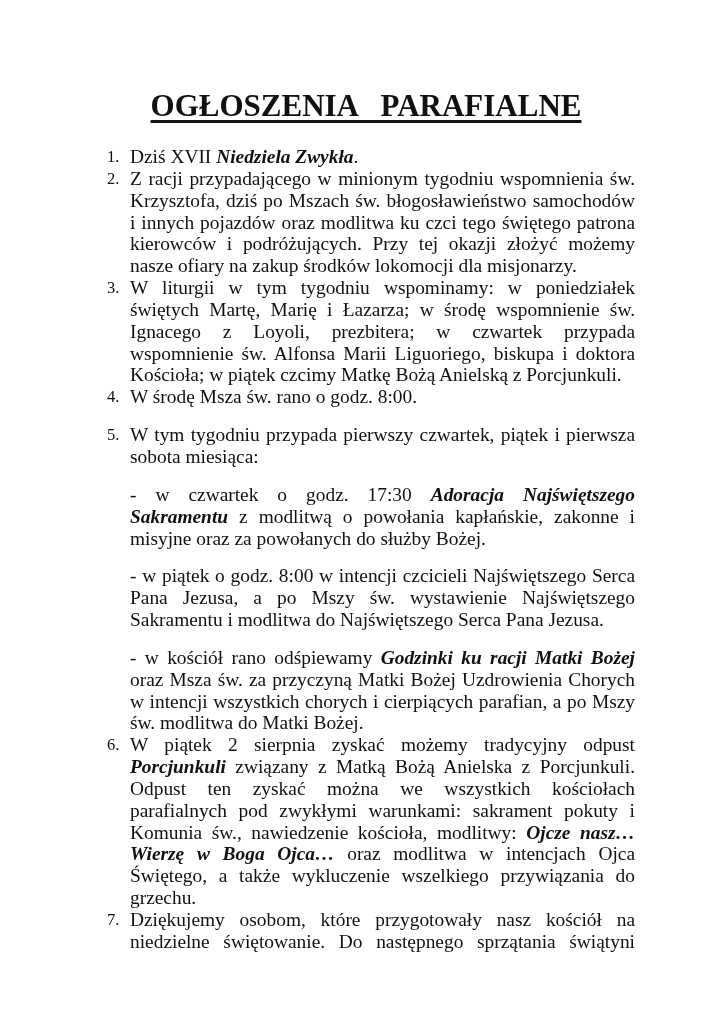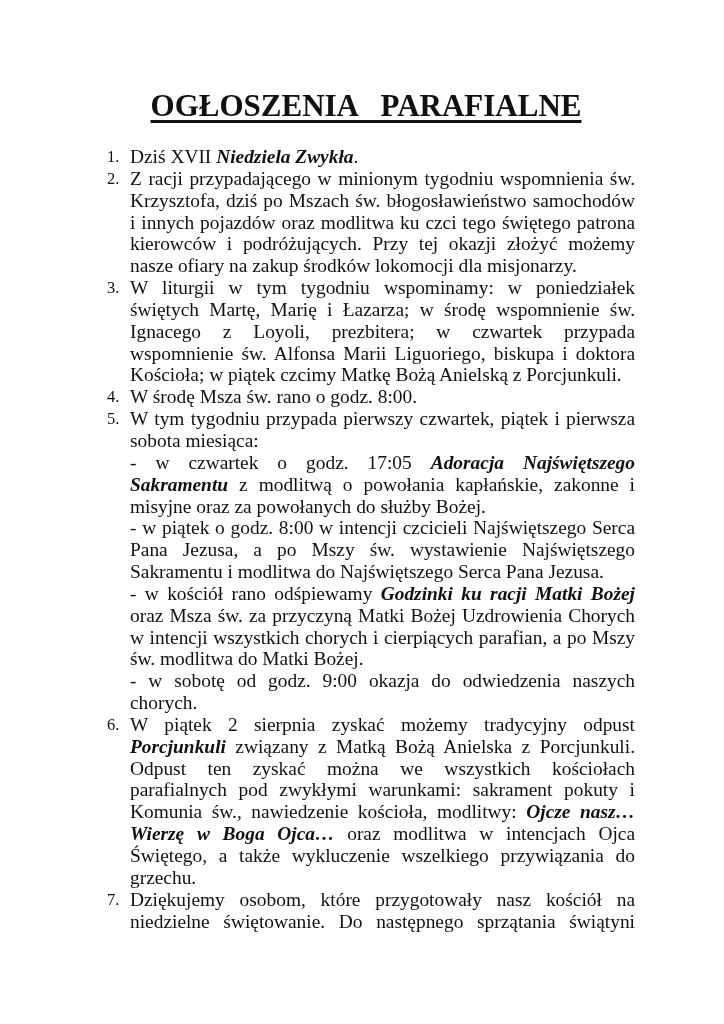--- a/index.html
+++ b/index.html
@@ -12,21 +12,21 @@
     position: absolute; left: 0; width: 724px; top: 84px; text-align: center;
     font-size: 31px; font-weight: bold; text-decoration: underline; text-decoration-thickness: 3px;
     text-underline-offset: 4px; letter-spacing: 0px; white-space: pre; margin: 4px;
   }
   ol.list {
     position: absolute; left: 107px; top: 146px; width: 528px; margin: 0; padding: 0; list-style: none;
     font-size: 19.4px; line-height: 21.85px;
   }
   ol.list > li { position: relative; padding-left: 23px; text-align: justify; }
   ol.list > li .num { position: absolute; left: 0; top: 0; font-size: 16.5px; }
-  .sub { display: block; text-align: justify; }
+  .sub { display: block; text-align: justify; margin-top: 16px; }
   .last-line-justify { text-align-last: justify; }
   i { font-style: italic; font-weight: bold; }
 </style>
 </head>
 <body>
 
 <div class="page">
   <h1 class="title">OGŁOSZENIA   PARAFIALNE</h1>
 
   <ol class="list">
@@ -42,24 +42,23 @@
       <span class="num">3.</span>
       <span>W liturgii w tym tygodniu wspominamy: w poniedziałek świętych Martę, Marię i Łazarza; w środę wspomnienie św. Ignacego z Loyoli, prezbitera; w czwartek przypada wspomnienie św. Alfonsa Marii Liguoriego, biskupa i doktora Kościoła; w piątek czcimy Matkę Bożą Anielską z Porcjunkuli.</span>
     </li>
     <li>
       <span class="num">4.</span>
       <span>W środę Msza św. rano o godz. 8:00.</span>
     </li>
     <li>
       <span class="num">5.</span>
       <span class="sub">W tym tygodniu przypada pierwszy czwartek, piątek i pierwsza sobota miesiąca:</span>
-      <span class="sub"><span>- w czwartek o godz. 17:05 </span><i>Adoracja Najświętszego Sakramentu</i><span> z modlitwą o powołania kapłańskie, zakonne i misyjne oraz za powołanych do służby Bożej.</span></span>
+      <span class="sub"><span>- w czwartek o godz. 17:30 </span><i>Adoracja Najświętszego Sakramentu</i><span> z modlitwą o powołania kapłańskie, zakonne i misyjne oraz za powołanych do służby Bożej.</span></span>
       <span class="sub"><span>- w piątek o godz. 8:00 w intencji czcicieli Najświętszego Serca Pana Jezusa, a po Mszy św. wystawienie Najświętszego Sakramentu i modlitwa do Najświętszego Serca Pana Jezusa.</span></span>
       <span class="sub"><span>- w kościół rano odśpiewamy </span><i>Godzinki ku racji Matki Bożej</i><span> oraz Msza św. za przyczyną Matki Bożej Uzdrowienia Chorych w intencji wszystkich chorych i cierpiących parafian, a po Mszy św. modlitwa do Matki Bożej.</span></span>
-      <span class="sub"><span>- w sobotę od godz. 9:00 okazja do odwiedzenia naszych chorych.</span></span>
     </li>
     <li>
       <span class="num">6.</span>
       <span>W piątek 2 sierpnia zyskać możemy tradycyjny odpust </span><i>Porcjunkuli</i><span> związany z Matką Bożą Anielska z Porcjunkuli. Odpust ten zyskać można we wszystkich kościołach parafialnych pod zwykłymi warunkami: sakrament pokuty i Komunia św., nawiedzenie kościoła, modlitwy: </span><i>Ojcze nasz… Wierzę w Boga Ojca…</i><span> oraz modlitwa w intencjach Ojca Świętego, a także wykluczenie wszelkiego przywiązania do grzechu.</span>
     </li>
     <li class="last-line-justify">
       <span class="num">7.</span>
       <span>Dziękujemy osobom, które przygotowały nasz kościół na niedzielne świętowanie. Do następnego sprzątania świątyni</span>
     </li>
   </ol>

